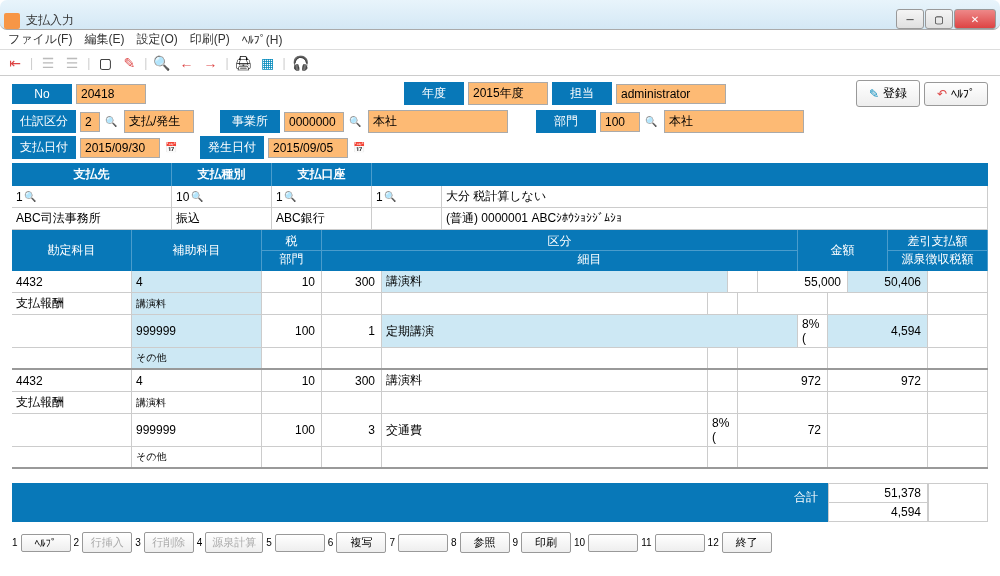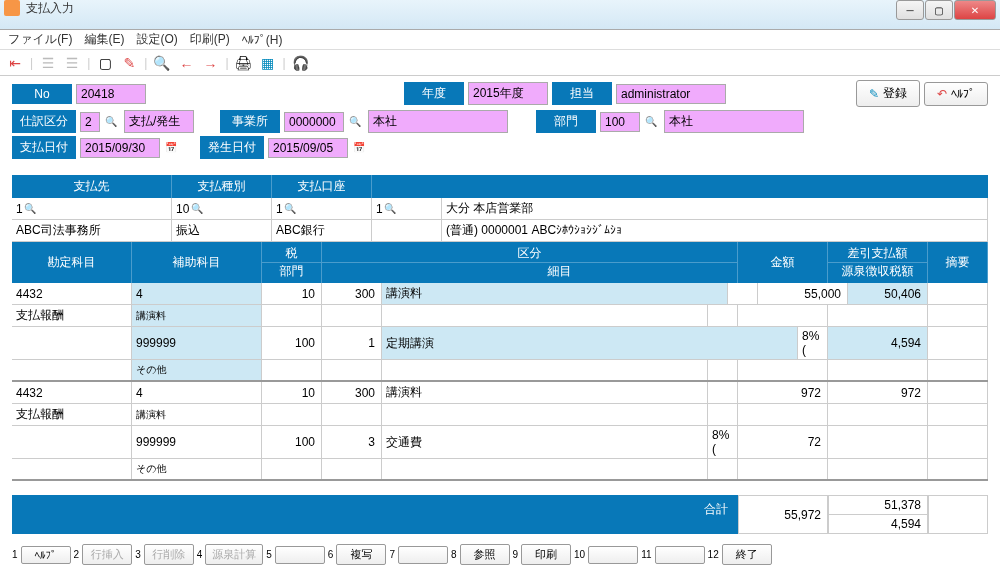--- a/index.html
+++ b/index.html
@@ -1,33 +1,33 @@
 <!DOCTYPE html>
 <html><head>
 <meta charset="utf-8">
 <style>
 * { box-sizing: border-box; margin: 0; padding: 0; font-family: "MS Gothic", "Meiryo", sans-serif; font-size: 12px; }
 body { background: #fff; width: 1000px; height: 576px; overflow: hidden; }
-.titlebar { height: 30px; background: linear-gradient(#e8f4fb, #d4e8f5); display: flex; align-items: flex-start; padding: 0 4px; border-bottom: 1px solid #aaa; }
+.titlebar { height: 30px; background: linear-gradient(#e8f4fb, #d4e8f5); display: flex; align-items: flex-end; padding: 0 4px; border-bottom: 1px solid #aaa; border-radius: 7px; }
 .titlebar-icon { width: 16px; height: 16px; background: #f79646; border-radius: 2px; margin-right: 6px; }
 .titlebar-text { flex: 1; color: #333; }
 .win-btns { display: flex; gap: 1px; }
 .win-btn { width: 28px; height: 20px; background: linear-gradient(#f5f5f5,#e0e0e0); border: 1px solid #999; border-radius: 3px; display: flex; align-items: center; justify-content: center; font-size: 10px; cursor: pointer; }
 .win-btn.close { background: linear-gradient(#e88,#d44); color: #fff; width: 42px; }
 .menubar { height: 20px; background: #fff; display: flex; align-items: center; padding: 0 8px; gap: 12px; border-bottom: 1px solid #ddd; }
 .menubar span { color: #333; cursor: pointer; }
 .toolbar { height: 26px; background: #fff; display: flex; align-items: center; padding: 0 6px; gap: 6px; border-bottom: 1px solid #ccc; }
 .tool-icon { width: 18px; height: 18px; display: inline-flex; align-items: center; justify-content: center; cursor: pointer; font-size: 14px; }
 .content { padding: 4px 12px; }
 .row { display: flex; align-items: center; gap: 4px; margin-bottom: 3px; }
 .label-blue { background: #0878b8; color: #fff; padding: 3px 8px; text-align: center; min-width: 60px; font-size: 12px; }
-.field { border: 1px solid #aaa; padding: 2px 4px; background: #f0abfc; min-height: 20px; display: inline-block; }
+.field { border: 1px solid #aaa; padding: 2px 4px; background: #fdba74; min-height: 20px; display: inline-block; }
 .btn { border: 1px solid #999; background: linear-gradient(#fff,#eee); padding: 4px 12px; border-radius: 3px; cursor: pointer; display: inline-flex; align-items: center; gap: 4px; }
 .lookup { display: inline-flex; align-items: center; justify-content: center; width: 16px; height: 16px; font-size: 10px; color: #666; }
-.header-bar { background: #0878b8; color: #fff; display: flex; margin-top: 16px; }
+.header-bar { background: #0878b8; color: #fff; display: flex; margin-top: 4px; font-weight: bold; }
 .header-bar > div { padding: 3px 0; text-align: center; border-right: 1px solid #4a9ccc; font-size: 12px; }
 .data-row { display: flex; border-bottom: 1px solid #ccc; }
 .data-row > div { border-right: 1px solid #ccc; padding: 2px 4px; min-height: 20px; display: flex; align-items: center; }
 .table-header { background: #0878b8; color: #fff; display: flex; justify-content: flex-end; }
 .table-header > div { text-align: center; padding: 3px 0; border-right: 1px solid #4a9ccc; font-size: 12px; }
 .cell-highlight { background: #cde8f4; }
 .num { justify-content: flex-end; padding-right: 6px !important; }
 .footer-btns { display: flex; gap: 3px; padding: 6px 12px; align-items: center; }
 .fbtn { border: 1px solid #999; background: linear-gradient(#fff,#eee); padding: 2px 6px; border-radius: 2px; font-size: 11px; min-width: 50px; text-align: center; cursor: pointer; }
 .fbtn.disabled { color: #aaa; }
@@ -136,21 +136,21 @@
         <span class="lookup">🔍</span>
       </div>
     <div style="width:100px">
         <span>1</span>
         <span class="lookup">🔍</span>
       </div>
     <div style="width:70px">
         <span>1</span>
         <span class="lookup">🔍</span>
       </div>
-    <div style="flex:1">大分  本店営業部</div>
+    <div style="flex:1">大分  税計算しない</div>
   </div>
   <div class="data-row">
     <div style="width:160px">ABC司法事務所</div>
     <div style="width:100px">振込</div>
     <div style="width:100px">ABC銀行</div>
     <div style="width:70px"></div>
     <div style="flex:1">(普通) 0000001 ABCｼﾎｳｼｮｼｼﾞﾑｼｮ</div>
   </div>
 
 
@@ -166,21 +166,20 @@
       <div style="display:flex">
           <div style="width:60px"></div>
           <div style="flex:1">細目</div>
         </div>
     </div>
     <div style="width:90px;display:flex;align-items:center;justify-content:center">金額</div>
     <div style="width:100px">
       <div style="border-bottom:1px solid #4a9ccc">差引支払額</div>
       <div>源泉徴収税額</div>
     </div>
-    <div style="width:60px;display:flex;align-items:center;justify-content:center">摘要</div>
   </div>
 
   <div>
     <div class="data-row">
       <div style="width:120px">4432</div>
       <div style="width:130px" class="cell-highlight">4</div>
       <div style="width:60px" class="num">10</div>
       <div style="width:60px" class="num">300</div>
       <div style="flex:1" class="cell-highlight">講演料</div>
       <div style="width:30px"></div>
@@ -264,23 +263,20 @@
         <div style="flex:1"></div>
       <div style="width:30px"></div>
         <div style="width:90px"></div>
         <div style="width:100px"></div>
         <div style="width:60px"></div>
     </div>
   </div>
 
   <div style="display:flex;margin-top:14px">
     <div style="flex:1;background:#0878b8;color:#fff;text-align:right;padding:6px 10px">合計</div>
-    <div style="width:90px;border:1px solid #ccc">
-      <div class="num" style="padding:2px 6px;height:100%;display:flex;align-items:center;justify-content:flex-end">55,972</div>
-    </div>
     <div style="width:100px;border:1px solid #ccc">
       <div class="num" style="border-bottom:1px solid #ccc;padding:2px 6px;text-align:right">51,378</div>
       <div class="num" style="padding:2px 6px;text-align:right">4,594</div>
     </div>
     <div style="width:60px;border:1px solid #ccc"></div>
   </div>
 </div>
 
 <div class="footer-btns">
   <span style="font-size:10px">1</span>

